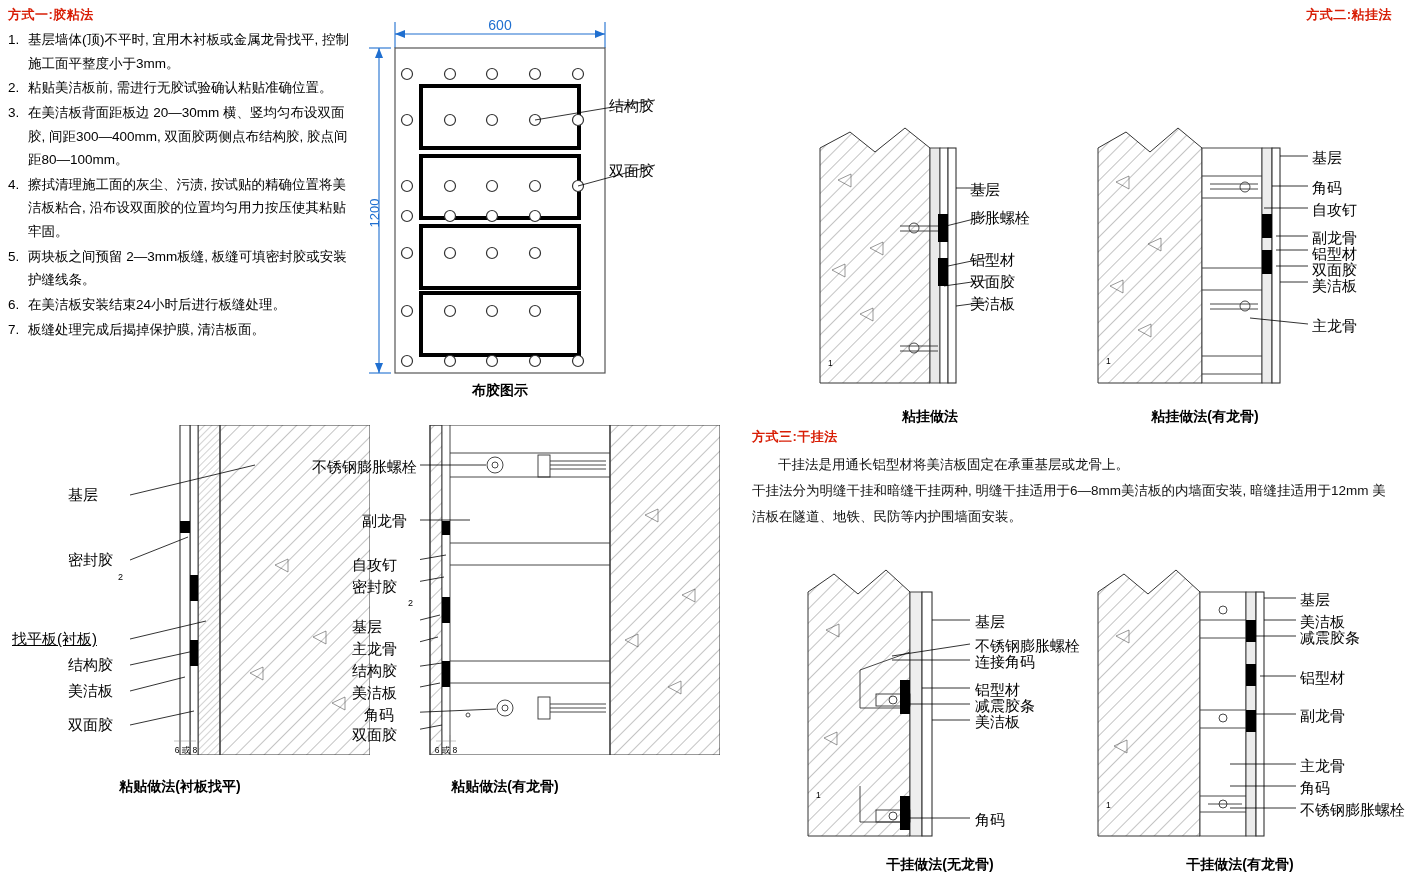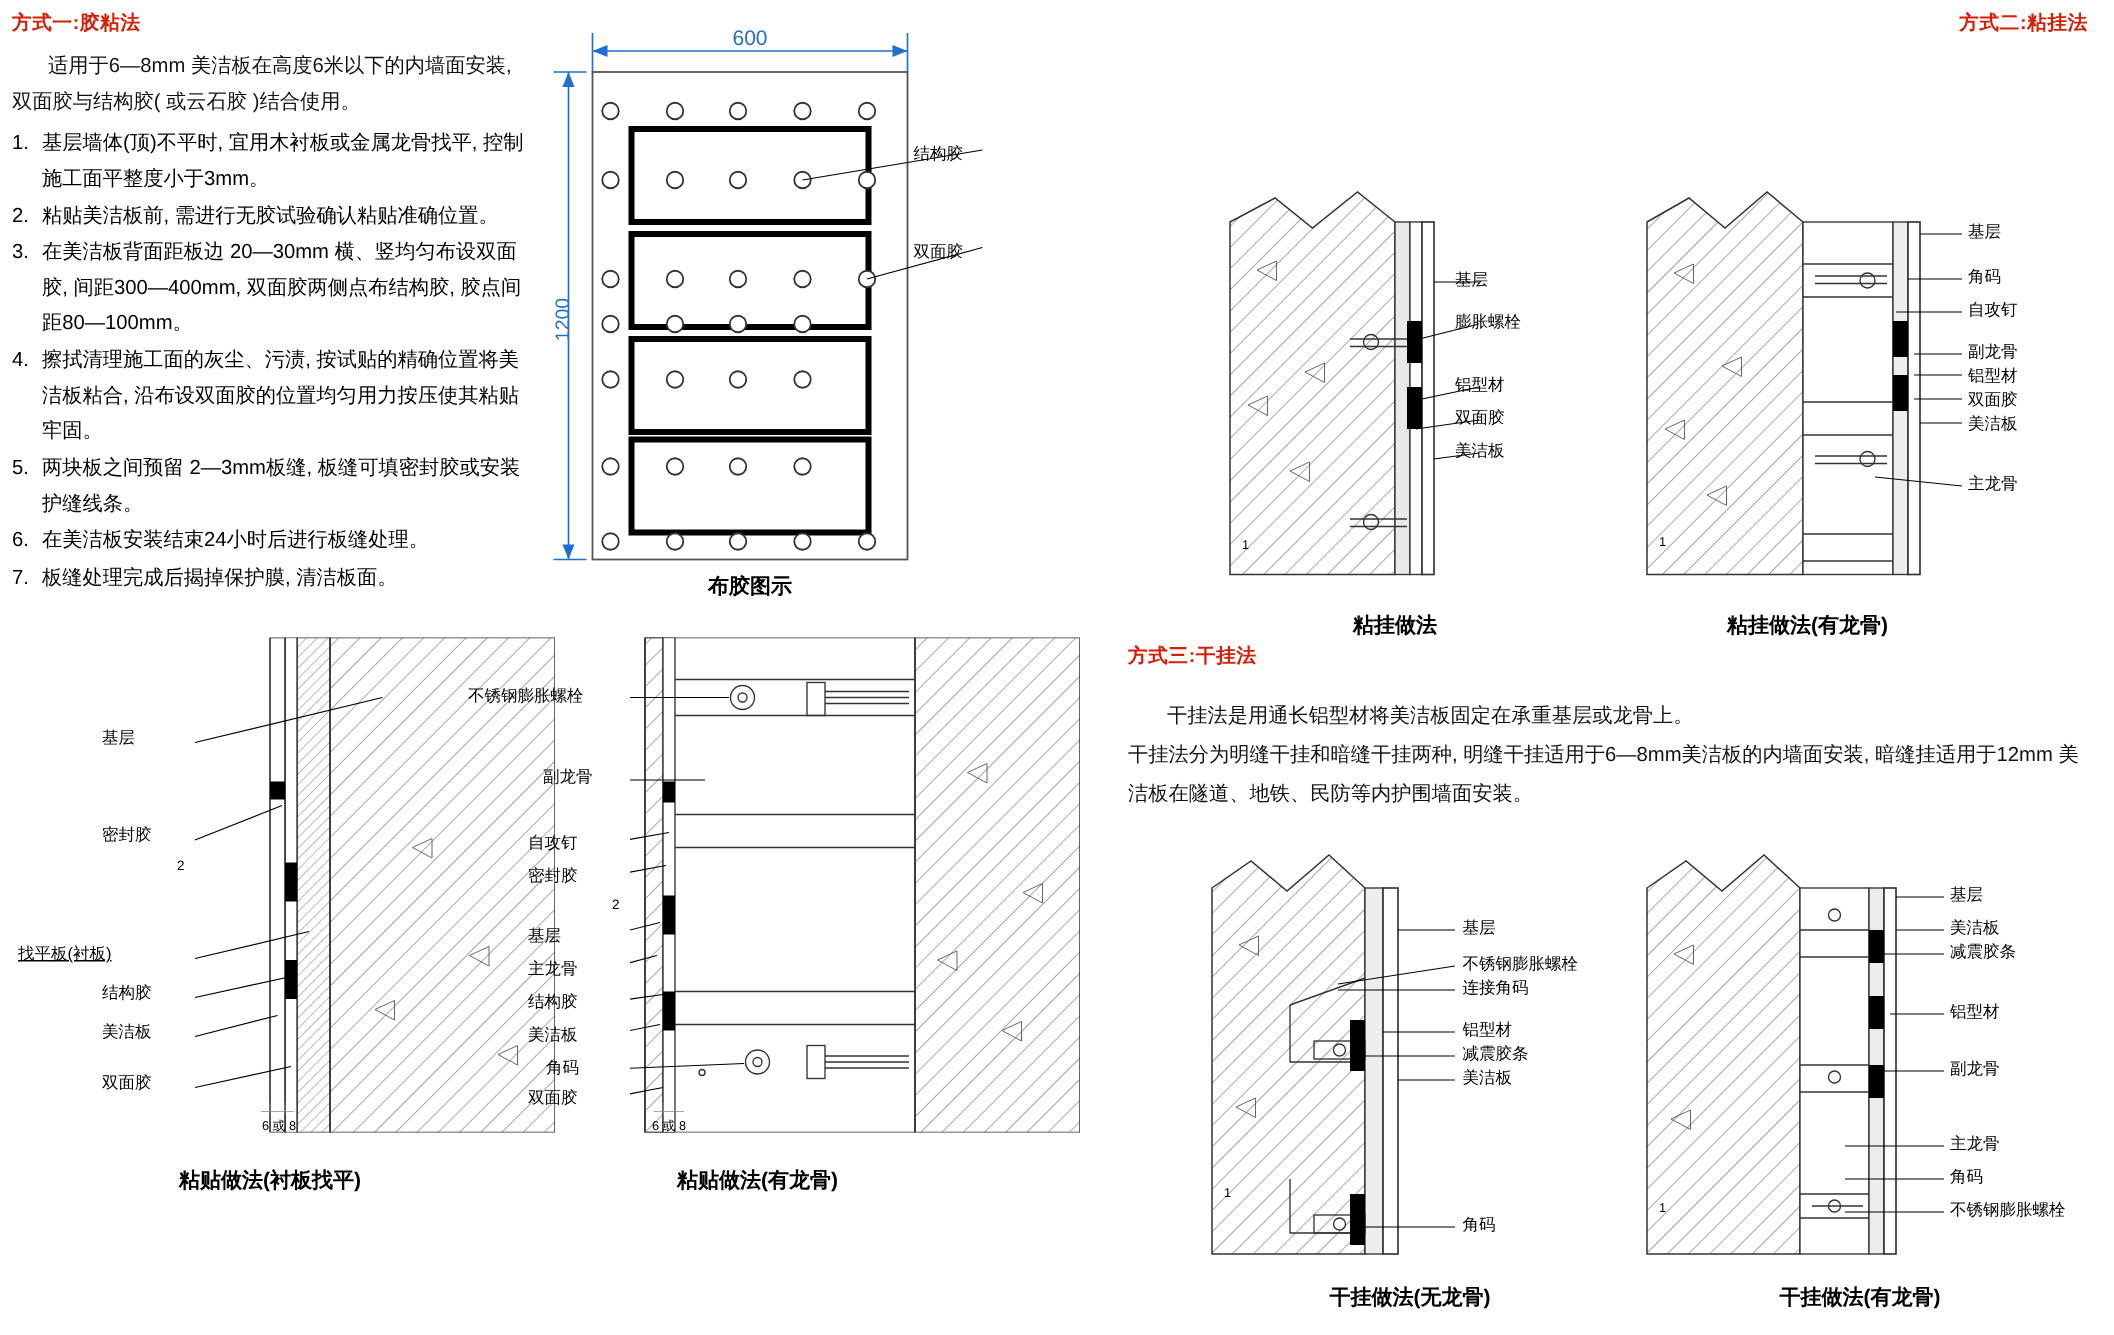--- a/index.html
+++ b/index.html
@@ -35,21 +35,21 @@
   .ol-list li .num { width: 20px; flex: 0 0 20px; }
   .ol-list li .txt { flex: 1; }
 
   .caption {
     font-size: 14px;
     font-weight: bold;
     text-align: center;
     color: #000;
   }
   .lbl {
-    font-size: 11px;
+    font-size: 15px;
     color: #000;
     white-space: nowrap;
     line-height: 1.35;
   }
   .lbl-sm { font-size: 9px; }
 
   
   #glue-layout-fig { position:absolute; left:365px; top:8px; width:300px; height:400px; }
   .dim-blue { stroke:#1f6fd0; fill:none; }
   .sheet-rect { fill:#fff; stroke:#555; stroke-width:1.2; }
@@ -63,21 +63,20 @@
 
   .abs { position: absolute; }
 </style>
 </head>
 <body>
 
 <div class="page">
 
   <div class="abs" style="left:8px; top:6px; width:350px;">
     <div class="sec-title">方式一:胶粘法</div>
-    <div class="body-text" style="margin-top:8px; text-indent:24px;">适用于6—8mm 美洁板在高度6米以下的内墙面安装, 双面胶与结构胶( 或云石胶 )结合使用。</div>
     <ul class="ol-list" style="margin-top:4px;">
       <li>
           <span class="num">1.</span>
           <span class="txt">基层墙体(顶)不平时, 宜用木衬板或金属龙骨找平, 控制施工面平整度小于3mm。</span>
         </li>
       <li>
           <span class="num">2.</span>
           <span class="txt">粘贴美洁板前, 需进行无胶试验确认粘贴准确位置。</span>
         </li>
       <li>
@@ -433,21 +432,21 @@
     <div class="abs lbl" style="left:222px; top:110px;">副龙骨</div>
     <div class="abs lbl" style="left:222px; top:126px;">铝型材</div>
     <div class="abs lbl" style="left:222px; top:142px;">双面胶</div>
     <div class="abs lbl" style="left:222px; top:158px;">美洁板</div>
     <div class="abs lbl" style="left:222px; top:198px;">主龙骨</div>
   </div>
   <div class="abs caption" style="left:1080px; top:408px; width:250px;">粘挂做法(有龙骨)</div>
 
   <div class="abs" style="left:752px; top:428px; width:640px;">
     <div class="sec-title">方式三:干挂法</div>
-    <div class="body-text" style="margin-top:18px; text-indent:26px; line-height:1.9;">干挂法是用通长铝型材将美洁板固定在承重基层或龙骨上。</div>
+    <div class="body-text" style="margin-top:6px; text-indent:26px; line-height:1.9;">干挂法是用通长铝型材将美洁板固定在承重基层或龙骨上。</div>
     <div class="body-text" style="line-height:1.95;">干挂法分为明缝干挂和暗缝干挂两种, 明缝干挂适用于6—8mm美洁板的内墙面安装, 暗缝挂适用于12mm 美洁板在隧道、地铁、民防等内护围墙面安装。</div>
   </div>
 
   <div class="abs" style="left:800px; top:560px; width:290px; height:280px;">
     <svg width="290" height="280" viewBox="0 0 290 280">
       <defs>
         <pattern id="hatch5" width="10" height="10" patternUnits="userSpaceOnUse" patternTransform="rotate(45)">
           <line x1="0" y1="0" x2="0" y2="10" stroke="#555" stroke-width="0.7"></line>
         </pattern>
       </defs>

